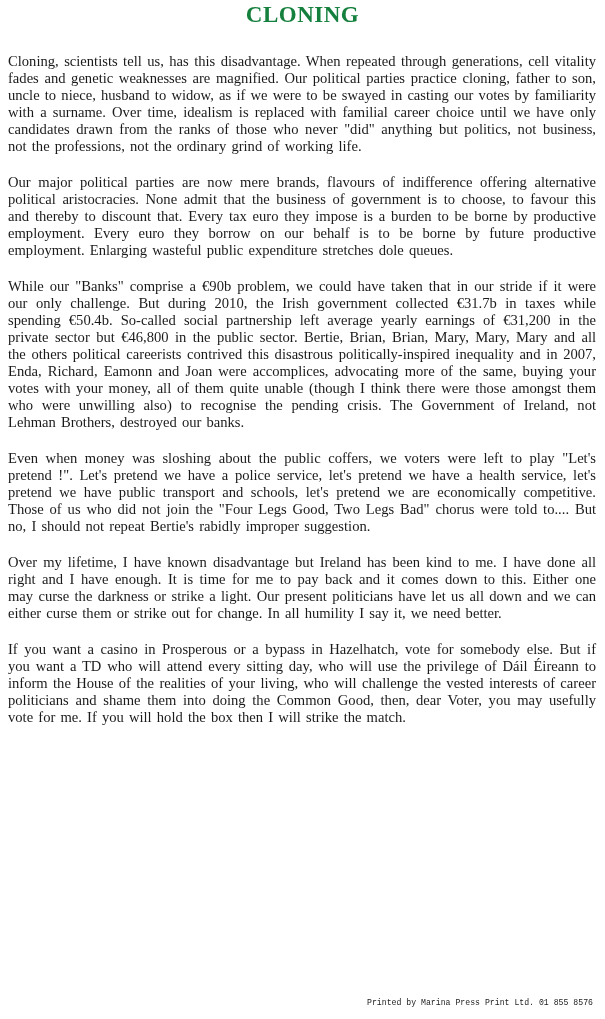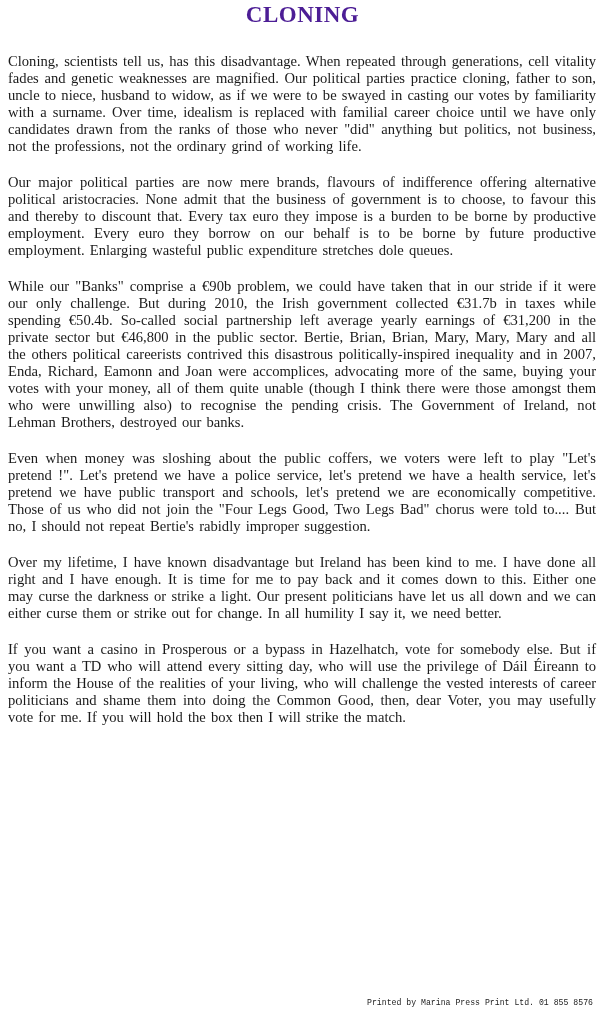--- a/index.html
+++ b/index.html
@@ -1,19 +1,19 @@
 <!DOCTYPE html>
 <html><head>
 <meta charset="utf-8">
 <style>
   html, body { margin: 0; padding: 0; background: #ffffff; }
   body { width: 605px; height: 1019px; position: relative; overflow: hidden;
          font-family: "Liberation Serif", "DejaVu Serif", serif; color: #1a1a1a; }
   .title { position: absolute; top: 2px; left: 0; width: 605px; text-align: center;
-           font-weight: bold; font-size: 23px; letter-spacing: 0.5px; color: #4c1d95; }
+           font-weight: bold; font-size: 23px; letter-spacing: 0.5px; color: #15803d; }
   .body { position: absolute; top: 53px; left: 8px; width: 588px; }
   .para { margin: 0 0 19px 0; font-size: 14.6px; line-height: 17px;
           text-align: justify; text-align-last: left; word-spacing: 1.5px; }
   .footer { position: absolute; right: 12px; top: 998px; font-family: Liberation Mono, monospace;
             font-size: 8.2px; color: #222; }
 </style>
 </head>
 <body>
 
 <div class="title">CLONING</div>

